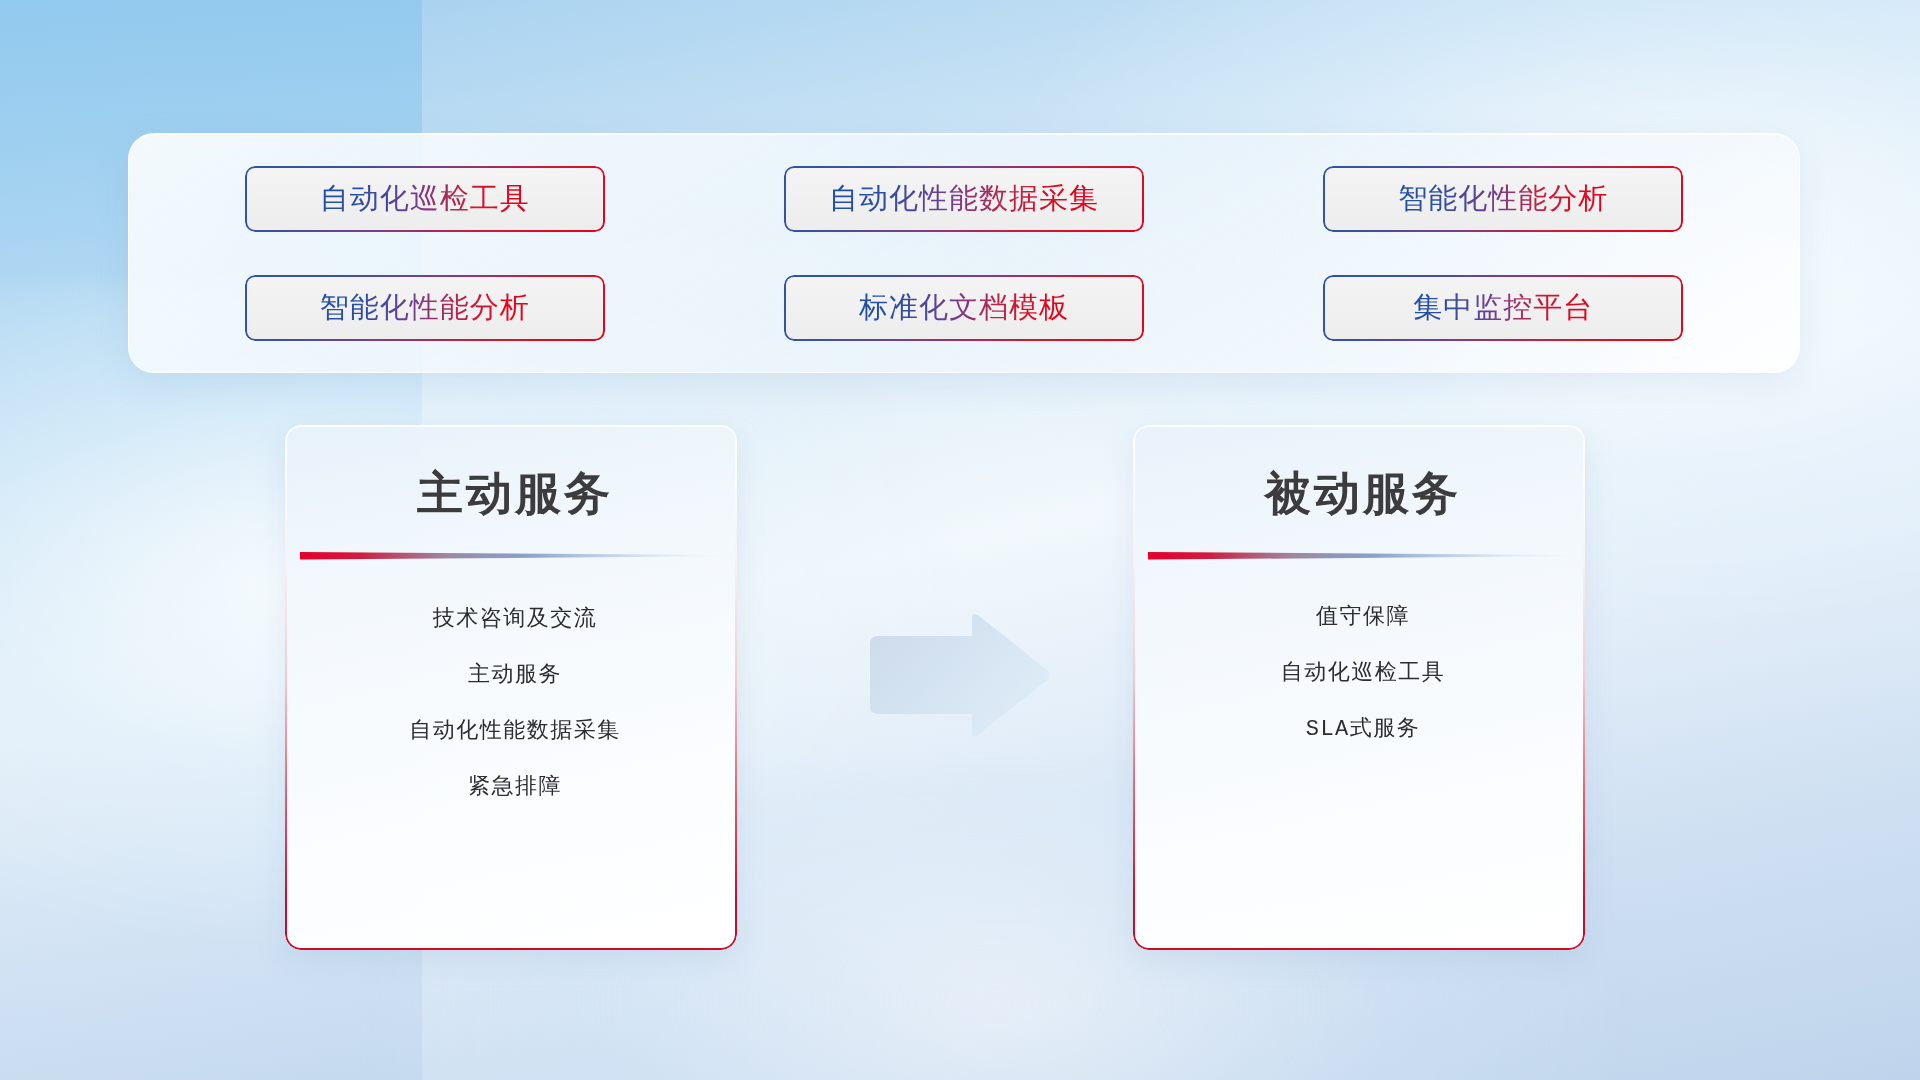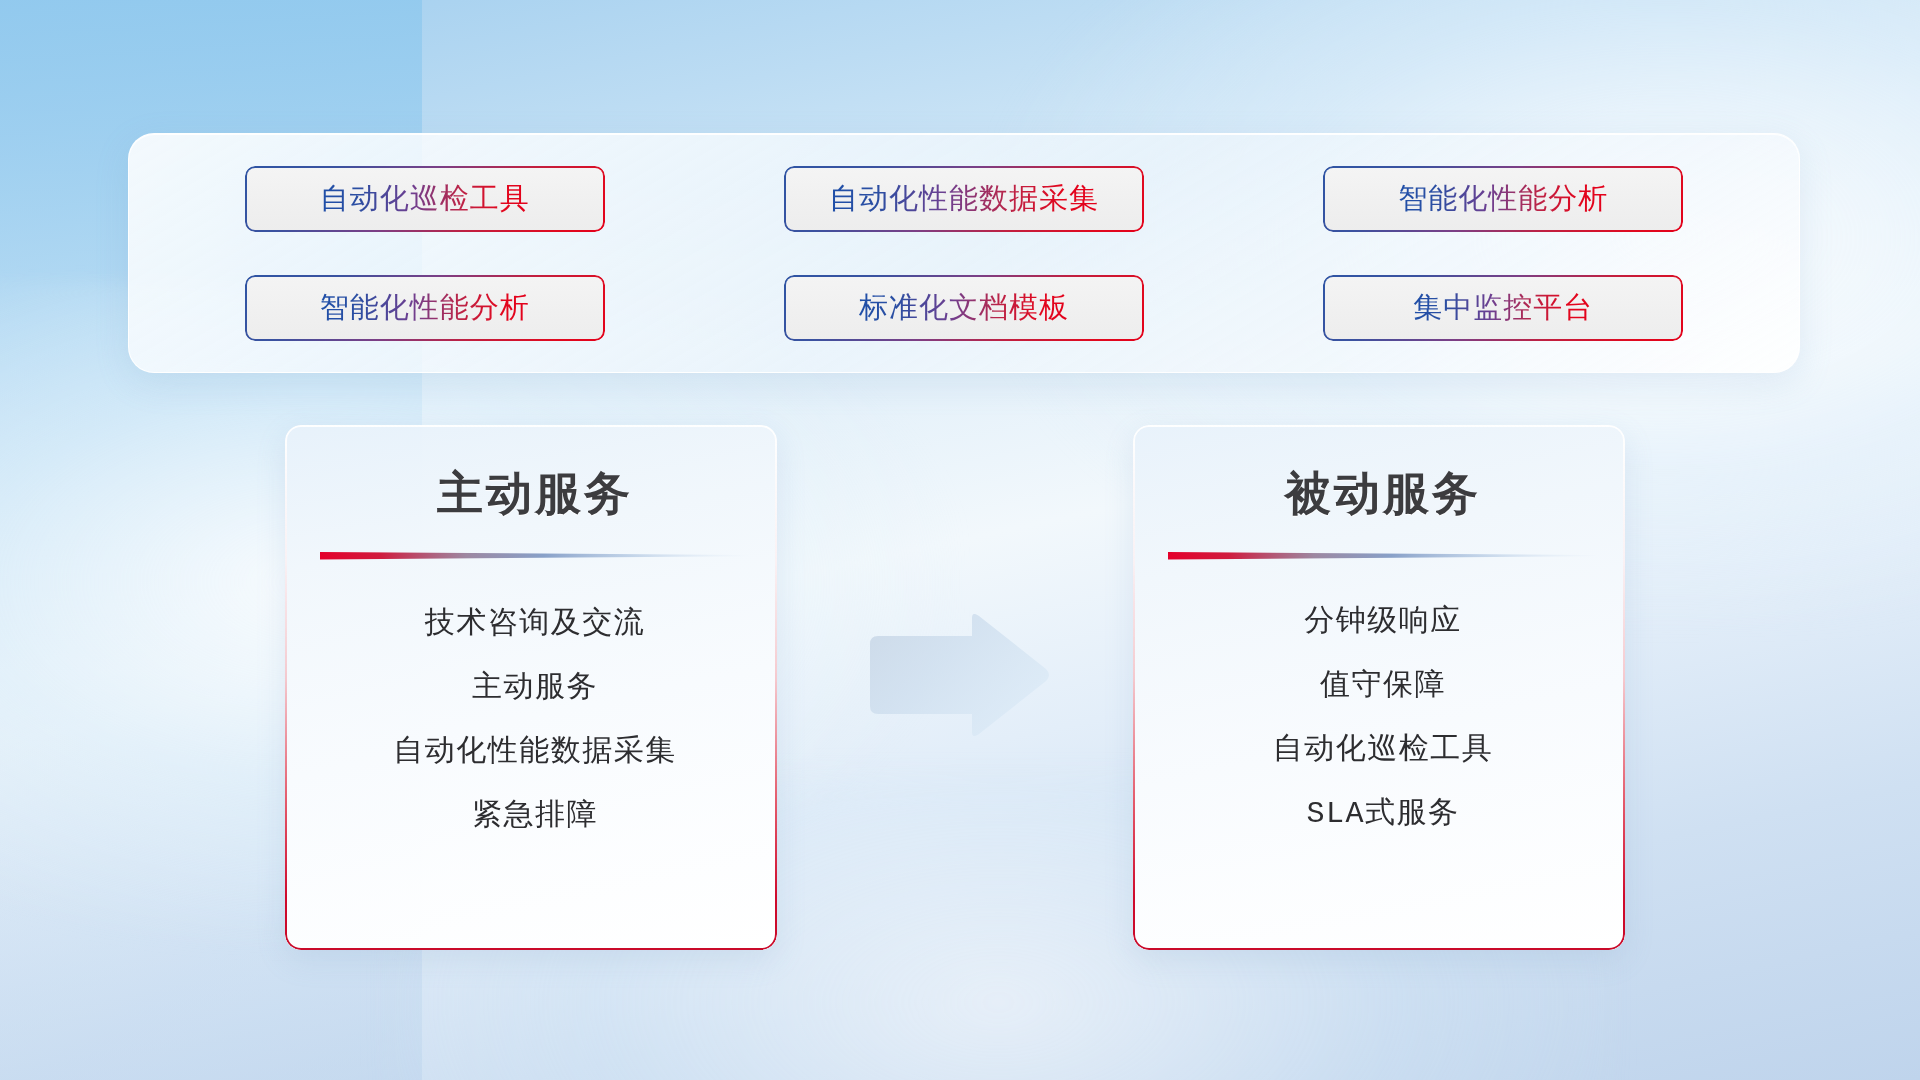--- a/index.html
+++ b/index.html
@@ -139,21 +139,21 @@
     -webkit-background-clip: text;
             background-clip: text;
     -webkit-text-fill-color: transparent;
     color: transparent;
   }
 
   
   .card {
     position: absolute;
     top: 425px;
-    width: 492px;
+    width: 452px;
     height: 525px;
     border-radius: 16px;
     background: linear-gradient(168deg,
       rgba(232,242,251,0.92) 0%,
       rgba(241,247,252,0.94) 24%,
       rgba(248,251,254,0.96) 52%,
       rgba(253,254,255,0.97) 78%,
       #ffffff 100%);
     box-shadow: 0 10px 30px rgba(120,155,195,0.16);
     box-sizing: border-box;
@@ -205,21 +205,21 @@
   .card-divider svg { display: block; width: 100%; height: 100%; }
 
   .card-list {
     position: relative;
     margin: 30px 0 0 0;
     padding: 0;
     list-style: none;
     text-align: center;
   }
   .card-list li {
-    font-size: 30px;
+    font-size: 22px;
     color: #2d2d30;
     line-height: 1;
     padding: 17px 0;
     letter-spacing: 1.5px;
   }
 
   
   #flow-arrow {
     position: absolute;
     left: 866px; top: 614px;
@@ -319,18 +319,17 @@
           <stop offset="52%" stop-color="#5f7fb4" stop-opacity="0.72"></stop>
           <stop offset="72%" stop-color="#8cabd2" stop-opacity="0.48"></stop>
           <stop offset="100%" stop-color="#c9dcee" stop-opacity="0"></stop>
         </linearGradient>
       </defs>
       <polygon points="0,1 430,4.0 430,5.2 0,8.6" fill="url(#divGradB)"></polygon>
     </svg>
   </div>
 
   <ul class="card-list">
-    <li>分钟级响应</li>
     <li>值守保障</li>
     <li>自动化巡检工具</li>
     <li>SLA式服务</li>
   </ul>
 </div>
 
 </body></html>

